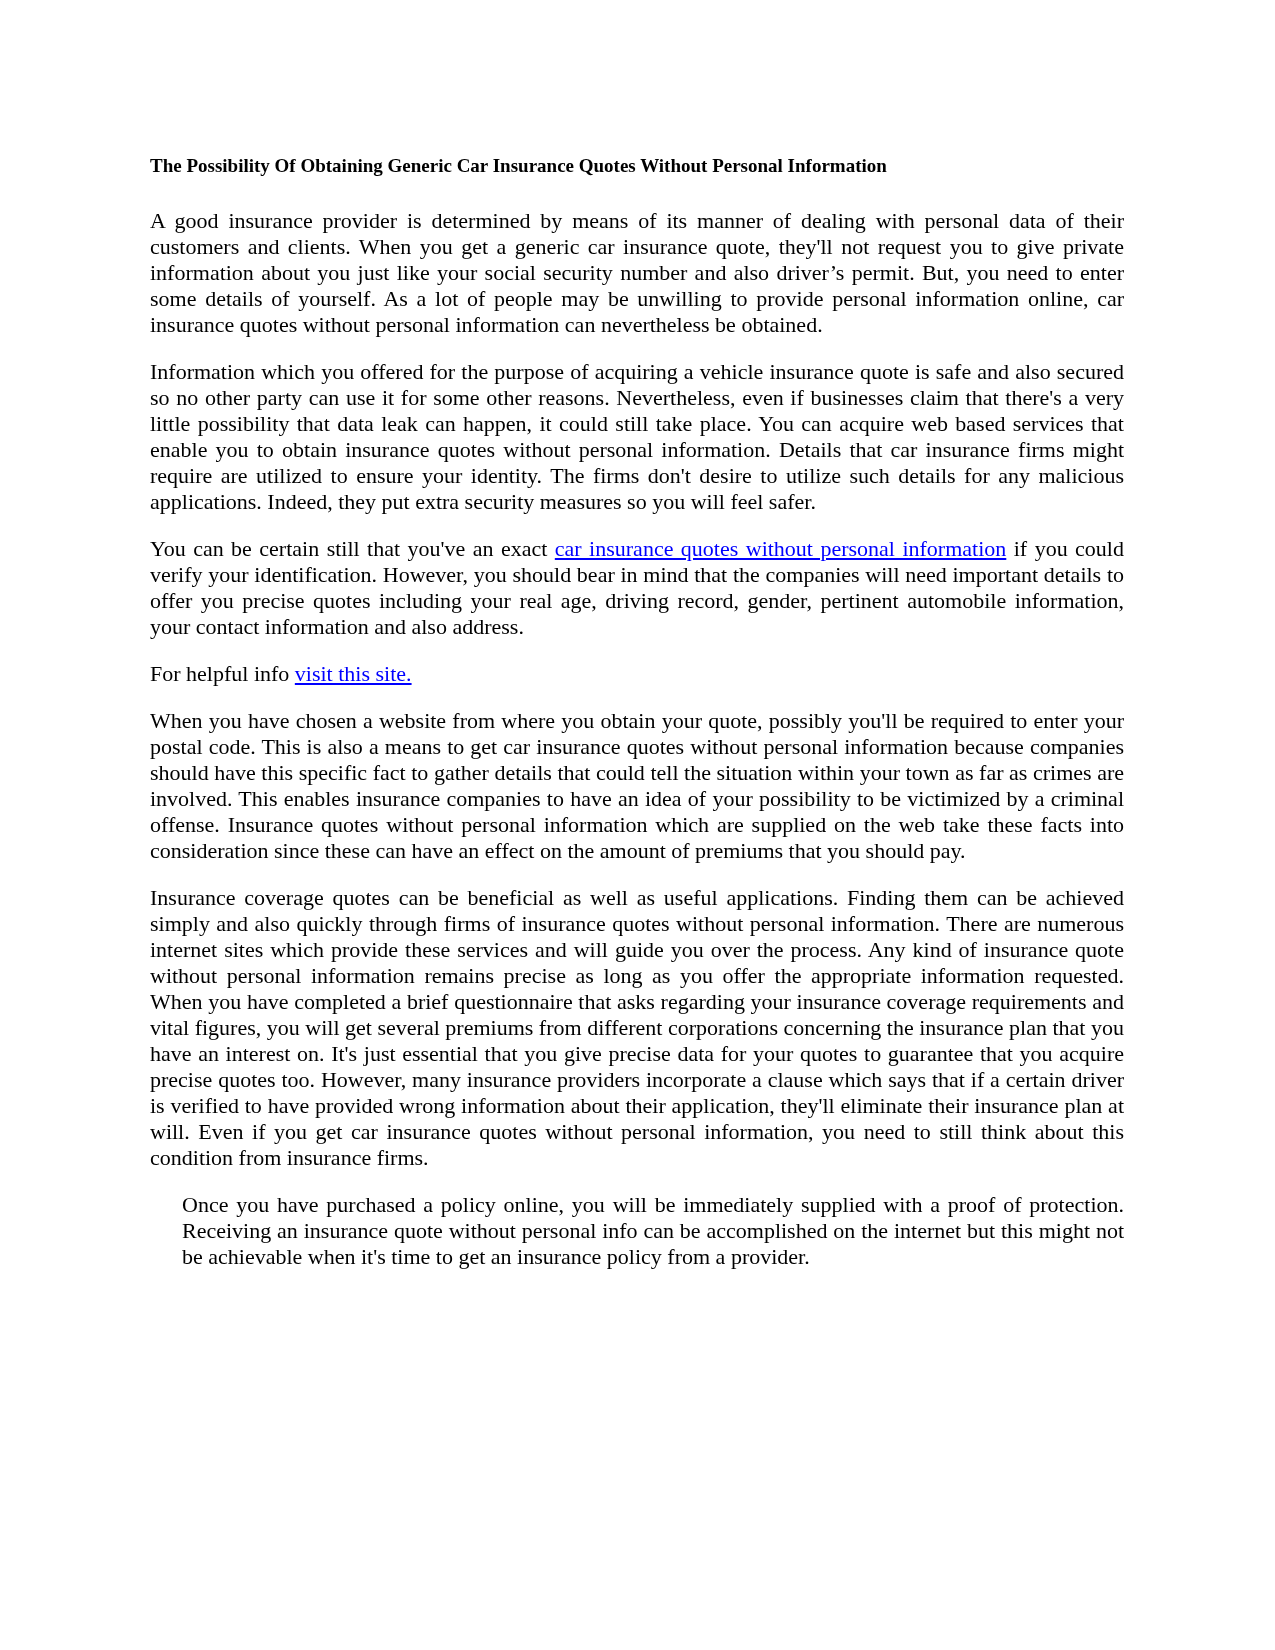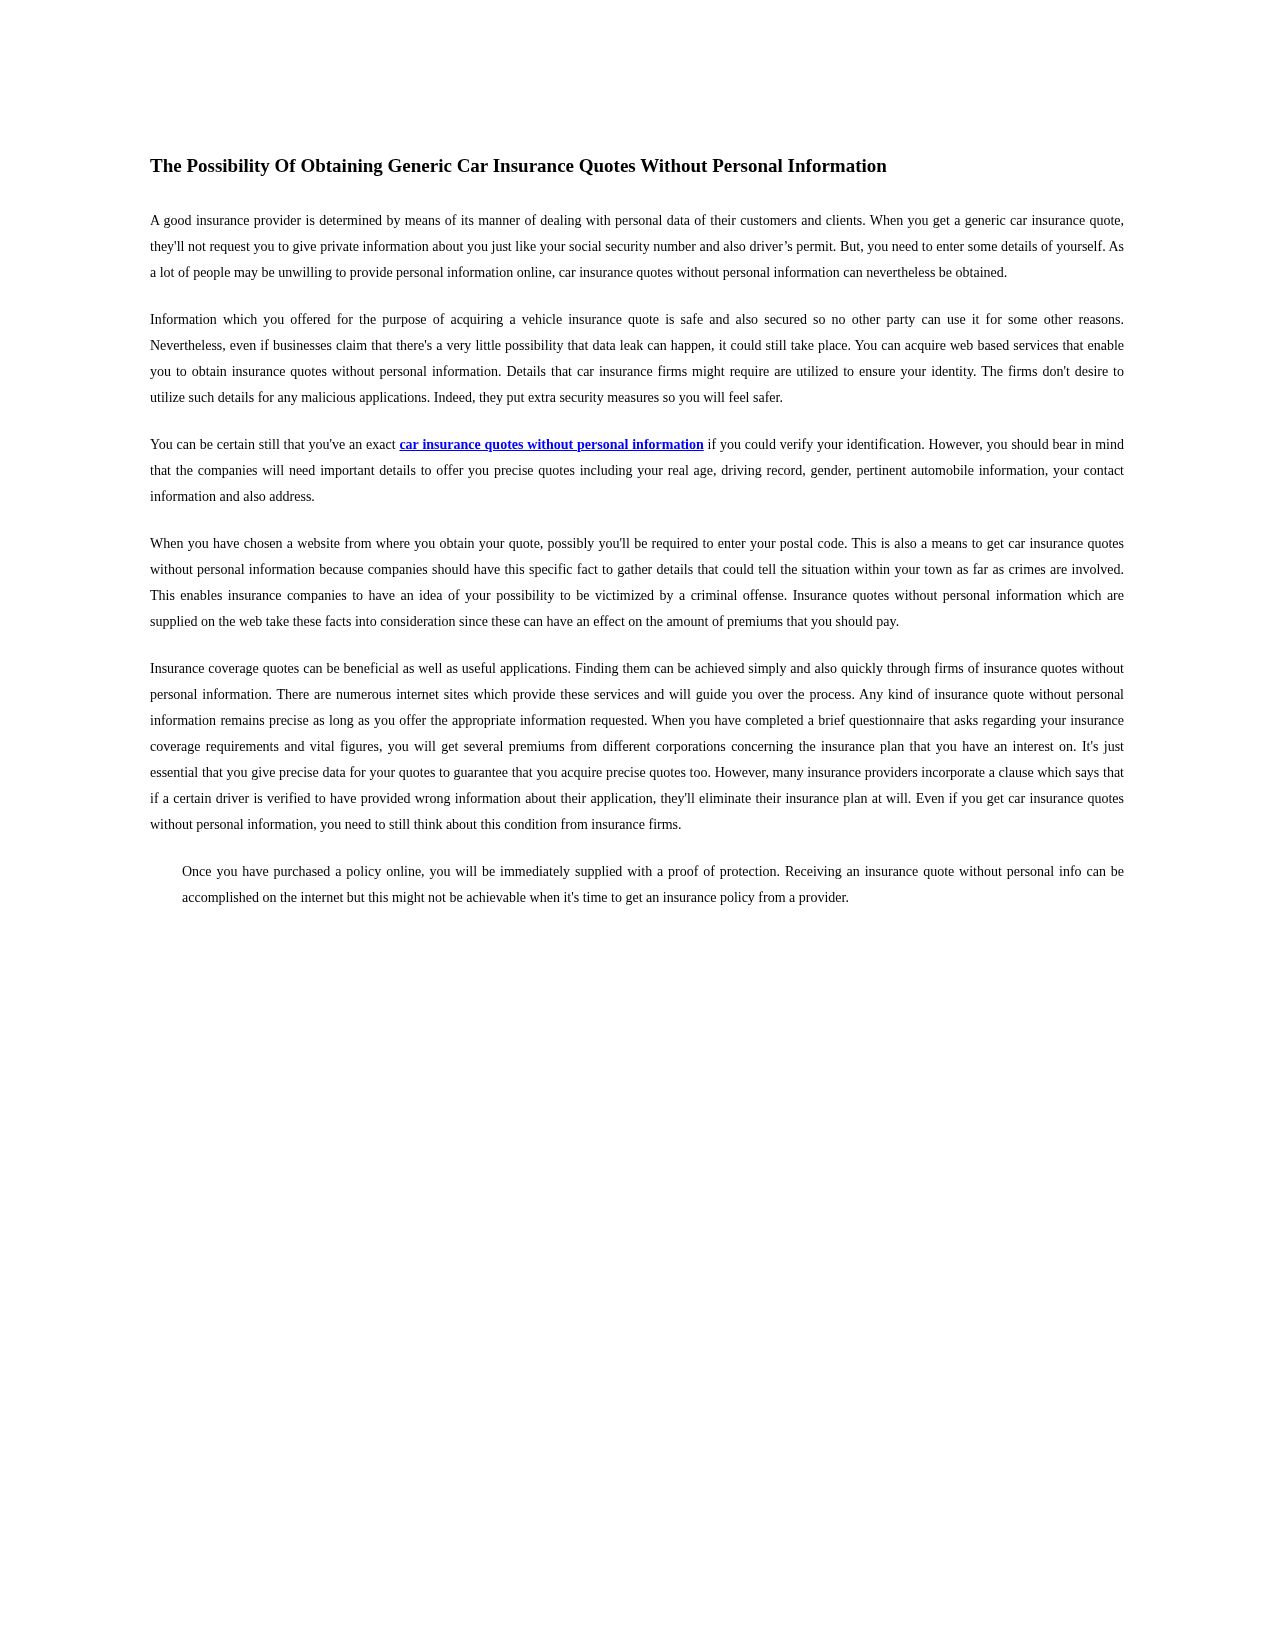--- a/index.html
+++ b/index.html
@@ -23,43 +23,43 @@
     background: #ffffff;
   }
   .doc-title {
     font-size: 19px;
     font-weight: bold;
     line-height: 26px;
     margin: 0 0 29px 0;
     text-align: left;
   }
   .doc-body p {
-    font-size: 14px;
+    font-size: 22px;
     line-height: 26px;
     margin: 0 0 21px 0;
     text-align: justify;
     text-justify: inter-word;
   }
   .doc-body p:last-child {
     margin-bottom: 0;
     margin-left: 32px;
   }
   .doc-body a {
     color: var(--link-color, #0000ff);
     text-decoration: underline;
     cursor: pointer;
-    font-weight: bold;
   }
 </style>
 </head>
 <body>
 
 <div class="page">
   <h1 class="doc-title">The Possibility Of Obtaining Generic Car Insurance Quotes Without Personal Information</h1>
   <div class="doc-body">
       <p><span>A good insurance provider is determined by means of its manner of dealing with personal data of their customers and clients. When you get a generic car insurance quote, they'll not request you to give private information about you just like your social security number and also driver’s permit. But, you need to enter some details of yourself. As a lot of people may be unwilling to provide personal information online, car insurance quotes without personal information can nevertheless be obtained.</span></p>
       <p><span>Information which you offered for the purpose of acquiring a vehicle insurance quote is safe and also secured so no other party can use it for some other reasons. Nevertheless, even if businesses claim that there's a very little possibility that data leak can happen, it could still take place. You can acquire web based services that enable you to obtain insurance quotes without personal information. Details that car insurance firms might require are utilized to ensure your identity. The firms don't desire to utilize such details for any malicious applications. Indeed, they put extra security measures so you will feel safer.</span></p>
       <p><span>You can be certain still that you've an exact </span><a href="#">car insurance quotes without personal information</a><span> if you could verify your identification. However, you should bear in mind that the companies will need important details to offer you precise quotes including your real age, driving record, gender, pertinent automobile information, your contact information and also address.</span></p>
+      <p><span>For helpful info </span><a href="#">visit this site.</a></p>
       <p><span>When you have chosen a website from where you obtain your quote, possibly you'll be required to enter your postal code. This is also a means to get car insurance quotes without personal information because companies should have this specific fact to gather details that could tell the situation within your town as far as crimes are involved. This enables insurance companies to have an idea of your possibility to be victimized by a criminal offense. Insurance quotes without personal information which are supplied on the web take these facts into consideration since these can have an effect on the amount of premiums that you should pay.</span></p>
       <p><span>Insurance coverage quotes can be beneficial as well as useful applications. Finding them can be achieved simply and also quickly through firms of insurance quotes without personal information. There are numerous internet sites which provide these services and will guide you over the process. Any kind of insurance quote without personal information remains precise as long as you offer the appropriate information requested. When you have completed a brief questionnaire that asks regarding your insurance coverage requirements and vital figures, you will get several premiums from different corporations concerning the insurance plan that you have an interest on. It's just essential that you give precise data for your quotes to guarantee that you acquire precise quotes too. However, many insurance providers incorporate a clause which says that if a certain driver is verified to have provided wrong information about their application, they'll eliminate their insurance plan at will. Even if you get car insurance quotes without personal information, you need to still think about this condition from insurance firms.</span></p>
       <p><span>Once you have purchased a policy online, you will be immediately supplied with a proof of protection. Receiving an insurance quote without personal info can be accomplished on the internet but this might not be achievable when it's time to get an insurance policy from a provider.</span></p>
     </div>
 </div>
 
 </body></html>

